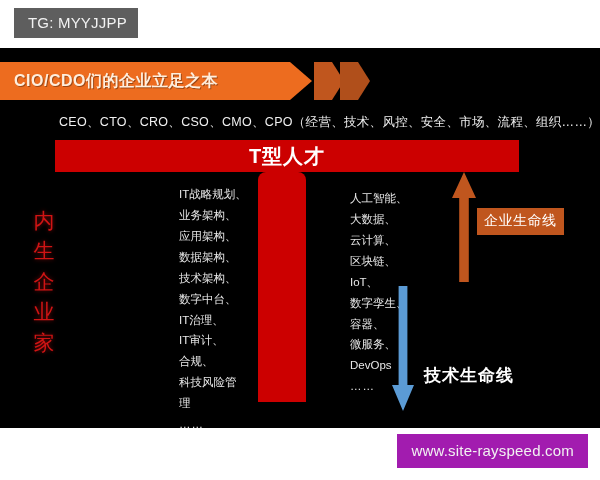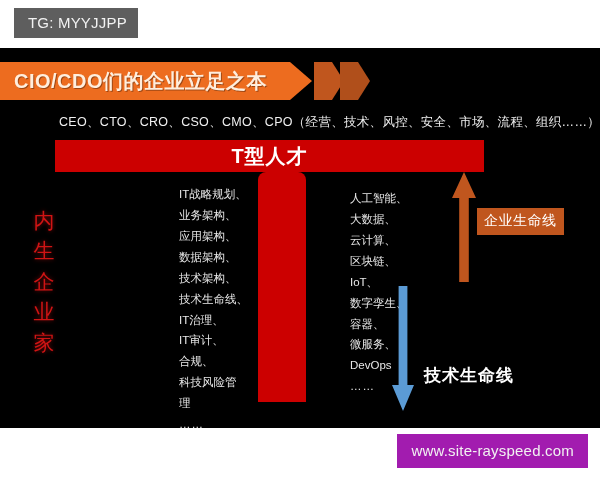--- a/index.html
+++ b/index.html
@@ -54,21 +54,21 @@
     top: 0;
     width: 312px;
     height: 38px;
     background: #ed6c1f;
     clip-path: polygon(0 0, 290px 0, 312px 50%, 290px 100%, 0 100%);
     display: flex;
     align-items: center;
   }
   .banner-title {
     color: #ffeedd;
-    font-size: 20px;
+    font-size: 16px;
     font-weight: bold;
     padding-left: 14px;
     letter-spacing: 0.5px;
     white-space: nowrap;
     text-shadow: 1px 1px 0 rgba(0,0,0,.35);
   }
   .chev {
     position: absolute;
     top: 0;
     width: 30px;
@@ -90,21 +90,21 @@
     font-size: 12.5px;
     letter-spacing: 0.3px;
     white-space: nowrap;
   }
 
   
   .t-bar {
     position: absolute;
     left: 55px;
     top: 92px;
-    width: 429px;
+    width: 464px;
     height: 32px;
     background: #cc0000;
     display: flex;
     align-items: center;
     justify-content: center;
   }
   .t-bar-label {
     color: #ffffff;
     font-size: 20px;
     font-weight: bold;
@@ -240,21 +240,21 @@
     <span>业</span>
     <span>家</span>
   </div>
 
   <div class="col col-left">
     <span>IT战略规划、</span>
     <span>业务架构、</span>
     <span>应用架构、</span>
     <span>数据架构、</span>
     <span>技术架构、</span>
-    <span>技术生命线、</span>
+    <span>数字中台、</span>
     <span>IT治理、</span>
     <span>IT审计、</span>
     <span>合规、</span>
     <span>科技风险管</span>
     <span>理</span>
     <span class="dots">……</span>
   </div>
 
   <div class="col col-right">
     <span>人工智能、</span>

